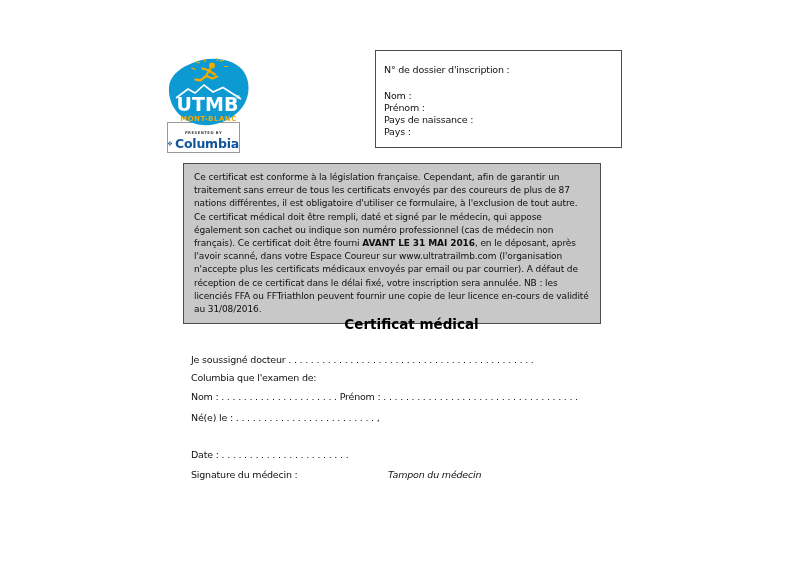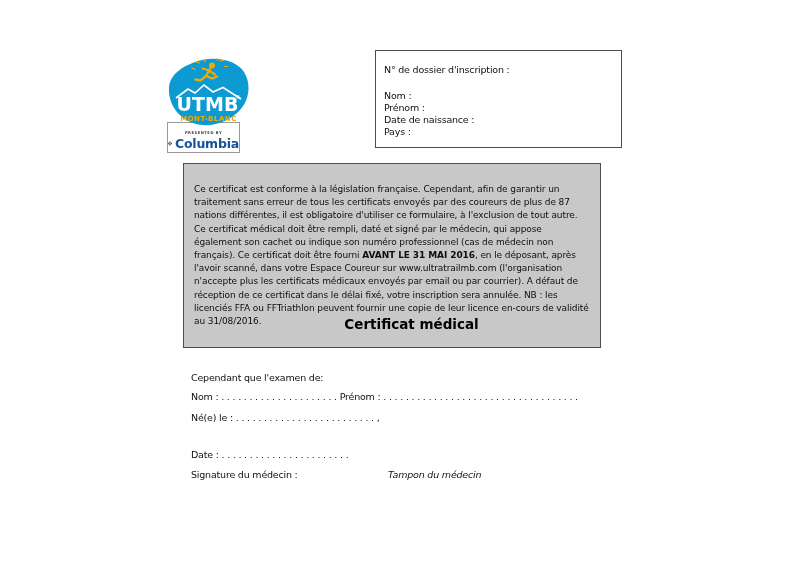--- a/index.html
+++ b/index.html
@@ -38,21 +38,21 @@
     padding: 13px 8px 0 8px;
     font-size: 9.5px; letter-spacing: -0.2px;
   }
   .info-box .dossier { margin-bottom: 15px; }
   .info-box .field { line-height: 12px; }
 
   
   .notice-box {
     position: absolute; left: 183px; top: 163px; width: 418px; min-height: 142px;
     background: #c8c8c8; border: 1px solid #4d4d4d;
-    padding: 19px 10px;
+    padding: 7px 10px;
     font-size: 9px; line-height: 13.2px; letter-spacing: -0.1px;
     color: #0e0e0e;
     text-align: left;
   }
   .notice-box b { font-weight: bold; }
 
   
   .title {
     position: absolute; left: 0; top: 316px; width: 775px;
     text-align: center;
@@ -117,32 +117,36 @@
         </svg>
         <span class="columbia-word">Columbia</span>
       </div>
     </div>
   </div>
 
   <div class="info-box">
     <div class="dossier">N° de dossier d'inscription :</div>
     <div class="field">Nom :</div>
     <div class="field">Prénom :</div>
-    <div class="field">Date de naissance :</div>
+    <div class="field">Pays de naissance :</div>
     <div class="field">Pays :</div>
   </div>
 
   <div class="notice-box">
     <span>Ce certificat est conforme à la législation française. Cependant, afin de garantir un traitement sans erreur de tous les certificats envoyés par des coureurs de plus de 87 nations différentes, il est obligatoire d'utiliser ce formulaire, à l'exclusion de tout autre. Ce certificat médical doit être rempli, daté et signé par le médecin, qui appose également son cachet ou indique son numéro professionnel (cas de médecin non français). Ce certificat doit être fourni </span><b>AVANT LE 31 MAI 2016</b><span>, en le déposant, après l'avoir scanné, dans votre Espace Coureur sur www.ultratrailmb.com (l'organisation n'accepte plus les certificats médicaux envoyés par email ou par courrier). A défaut de réception de ce certificat dans le délai fixé, votre inscription sera annulée. NB : les licenciés FFA ou FFTriathlon peuvent fournir une copie de leur licence en-cours de validité au 31/08/2016.</span>
   </div>
 
   <div class="title">Certificat médical</div>
 
+  <div class="form-line l-doctor">
+    <span>Je soussigné docteur</span>
+    <span class="dots">. . . . . . . . . . . . . . . . . . . . . . . . . . . . . . . . . . . . . . . . . . . .</span>
+  </div>
 
-  <div class="form-line l-certify">Cependant que l'examen de:</div>
+  <div class="form-line l-certify">Columbia que l'examen de:</div>
 
   <div class="form-line l-name">
     <span>Nom :</span>
     <span class="dots">. . . . . . . . . . . . . . . . . . . . .</span>
     <span>Prénom :</span>
     <span class="dots">. . . . . . . . . . . . . . . . . . . . . . . . . . . . . . . . . . .</span>
   </div>
 
   <div class="form-line l-birth">
     <span>Né(e) le :</span>

